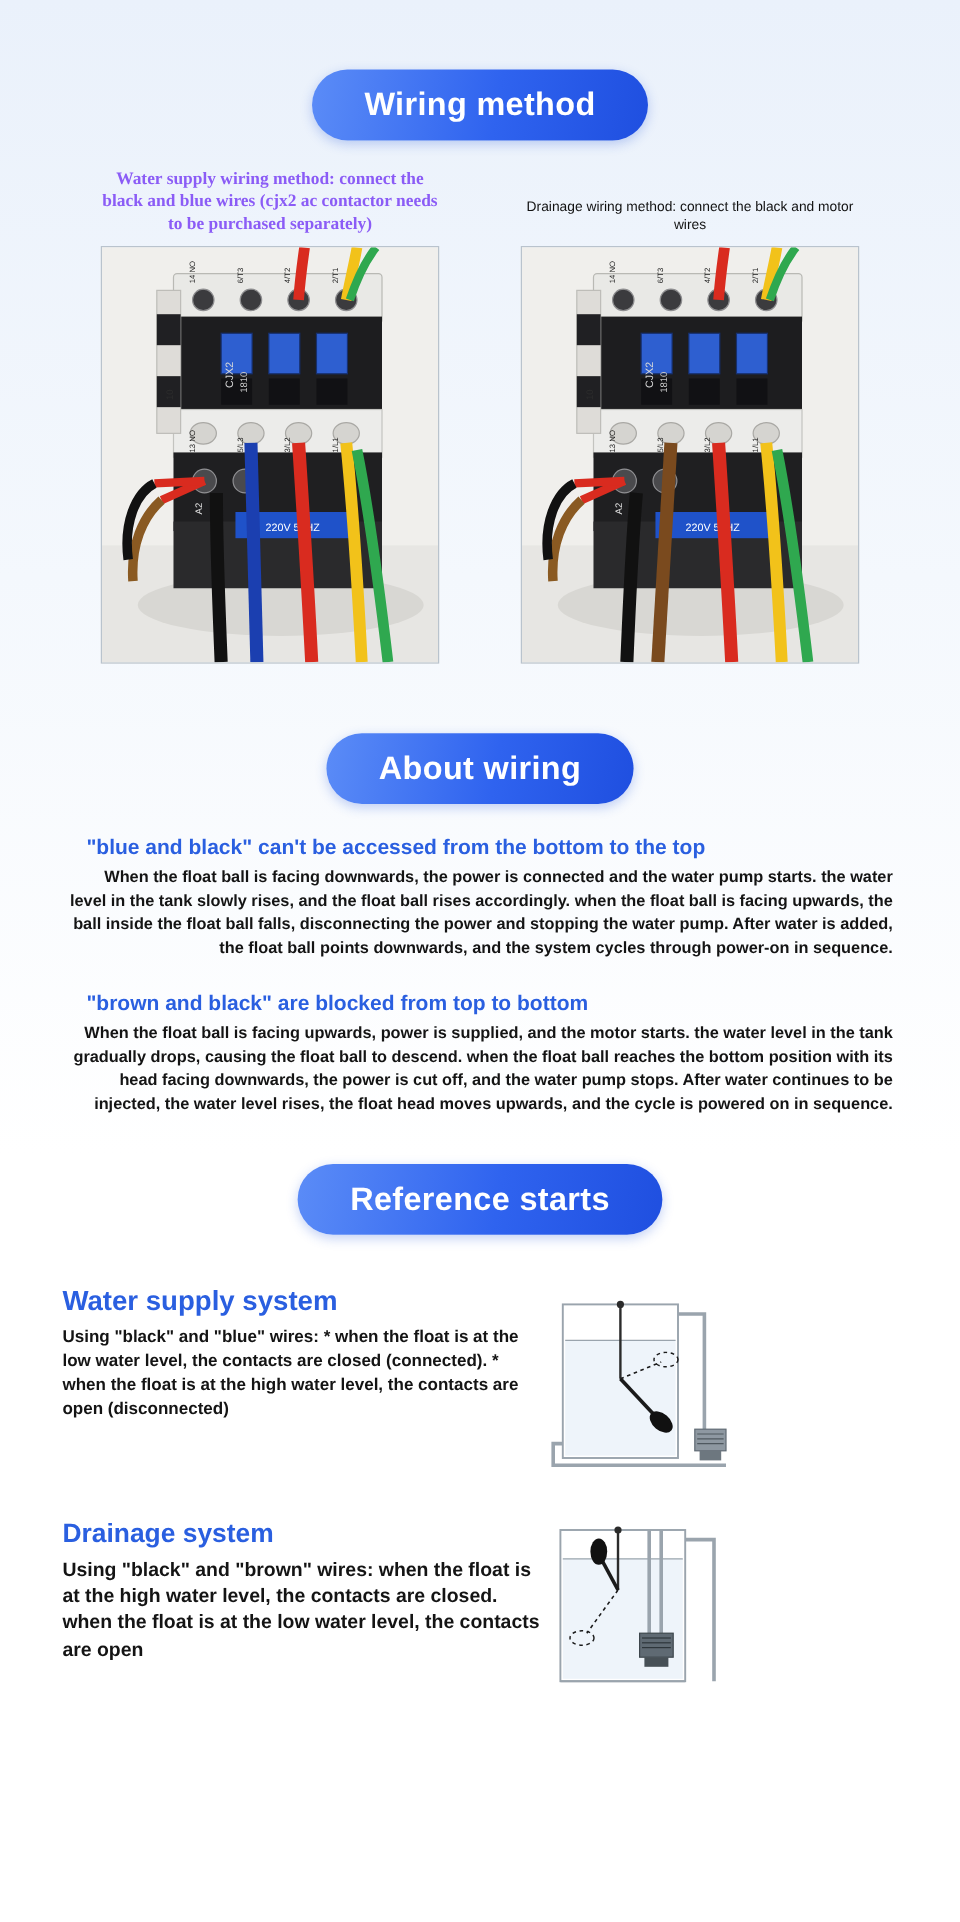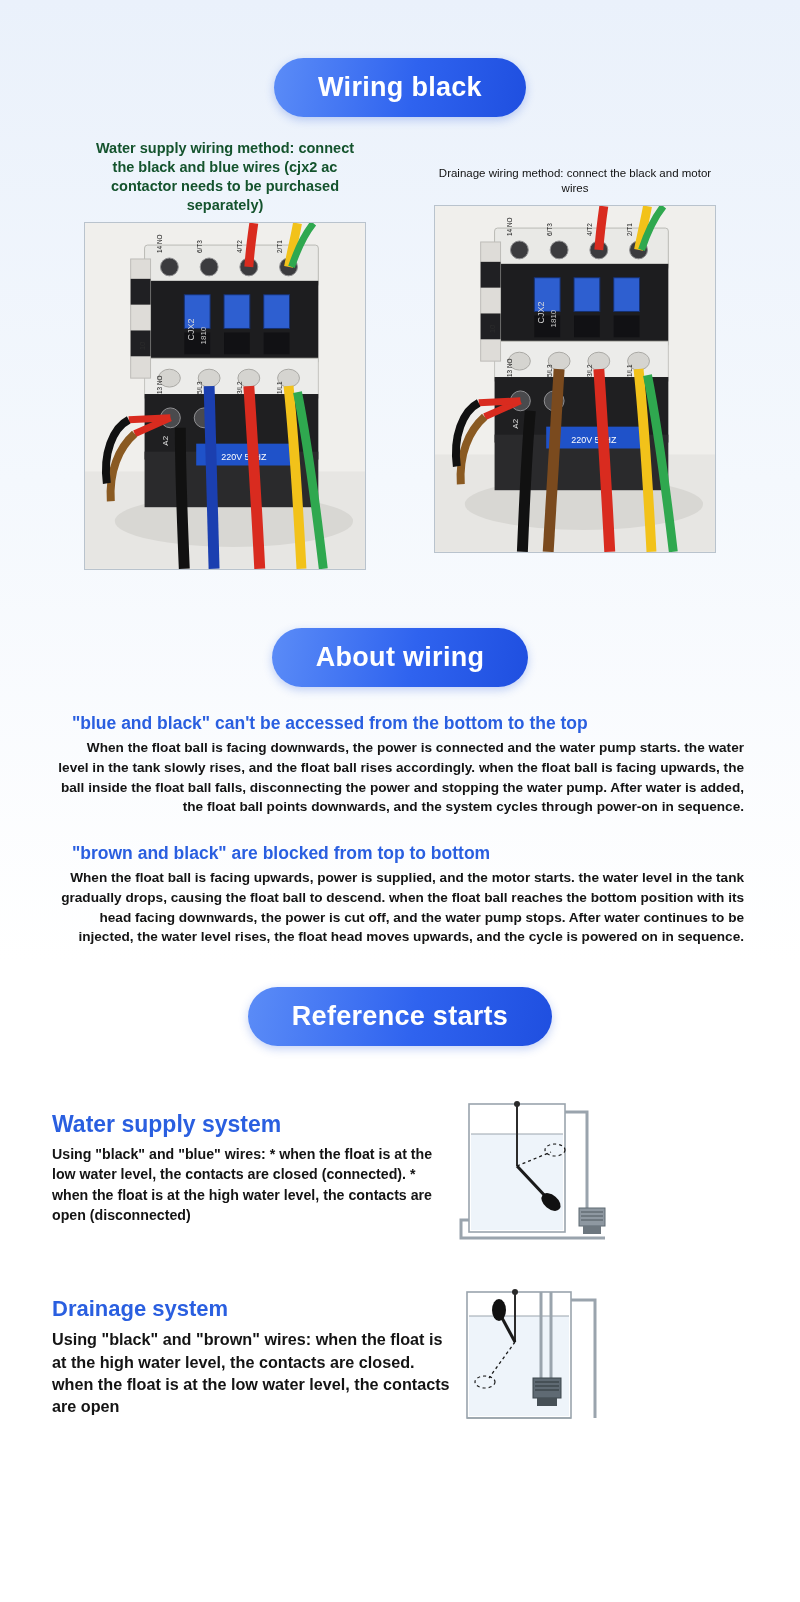--- a/index.html
+++ b/index.html
@@ -35,23 +35,23 @@
     justify-content: center;
     gap: 68px;
     margin-top: 22px;
   }
   .photo-col { width: 282px; }
   .caption-a {
     font-size: 14.5px;
     font-weight: bold;
     line-height: 1.3;
     text-align: center;
-    color: #14532d;
+    color: #8b5cf6;
     min-height: 58px;
-    display: flex; align-items: flex-end; justify-content: center;
+    display: flex; align-items: flex-end; justify-content: center; font-family: Liberation Serif, serif;
   }
   .caption-b {
     font-size: 11.5px;
     line-height: 1.35;
     text-align: center;
     color: #111;
     min-height: 58px;
     display: flex; align-items: flex-end; justify-content: center;
     padding: 0 4px;
   }
@@ -85,21 +85,21 @@
     margin: 0;
     text-align: right;
   }
 
   
   .ref-section { margin-top: 40px; }
   .ref-block {
     width: 700px;
     margin: 42px auto 0;
     display: flex;
-    align-items: center;
+    align-items: flex-start;
     gap: 0;
   }
   .ref-text { width: 405px; padding-left: 2px; }
   .ref-h {
     color: #2a5fe0;
     font-size: 23px;
     font-weight: bold;
     margin: 0 0 6px 0;
   }
   .ref-h.small { font-size: 22px; }
@@ -119,21 +119,21 @@
   .ref-fig.tall { height: 150px; }
   .ref-fig svg { display: block; width: 100%; height: 100%; }
 
   .ref-block-2 { margin-top: 34px; }
 </style>
 </head>
 <body>
 
 <div class="wiring-section">
   <div class="pill-wrap">
-    <div class="pill">Wiring black</div>
+    <div class="pill">Wiring method</div>
   </div>
 
   <div class="photo-row">
 
     <div class="photo-col">
       <div class="caption-a">Water supply wiring method: connect the black and blue wires (cjx2 ac contactor needs to be purchased separately)</div>
       <div class="photo-frame">
         <svg class="contactor-svg" viewBox="0 0 282 348">
           <rect x="0" y="0" width="282" height="348" fill="#f0efec"></rect>
           <rect x="0" y="250" width="282" height="98" fill="#e7e6e3"></rect>

